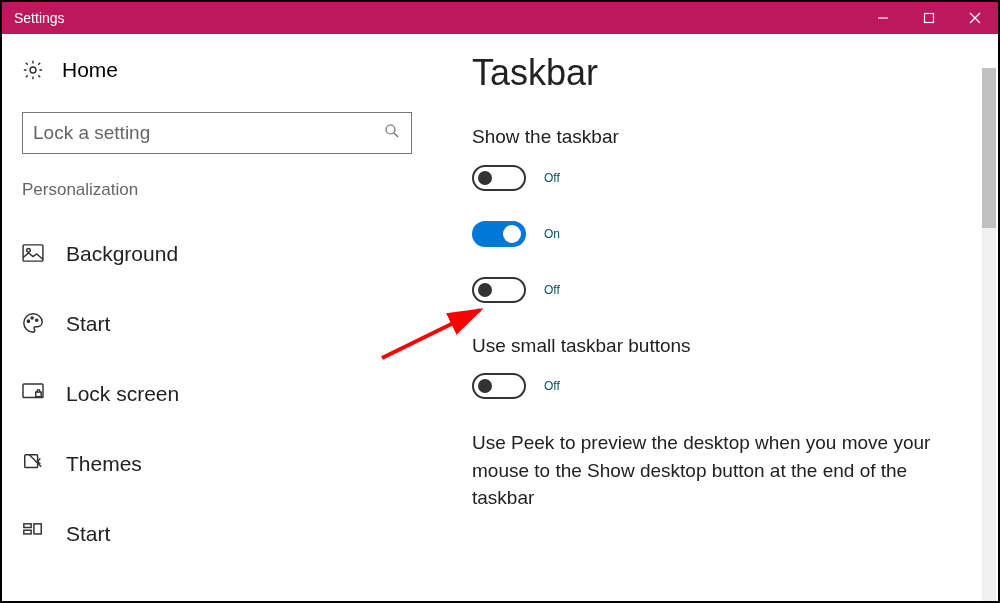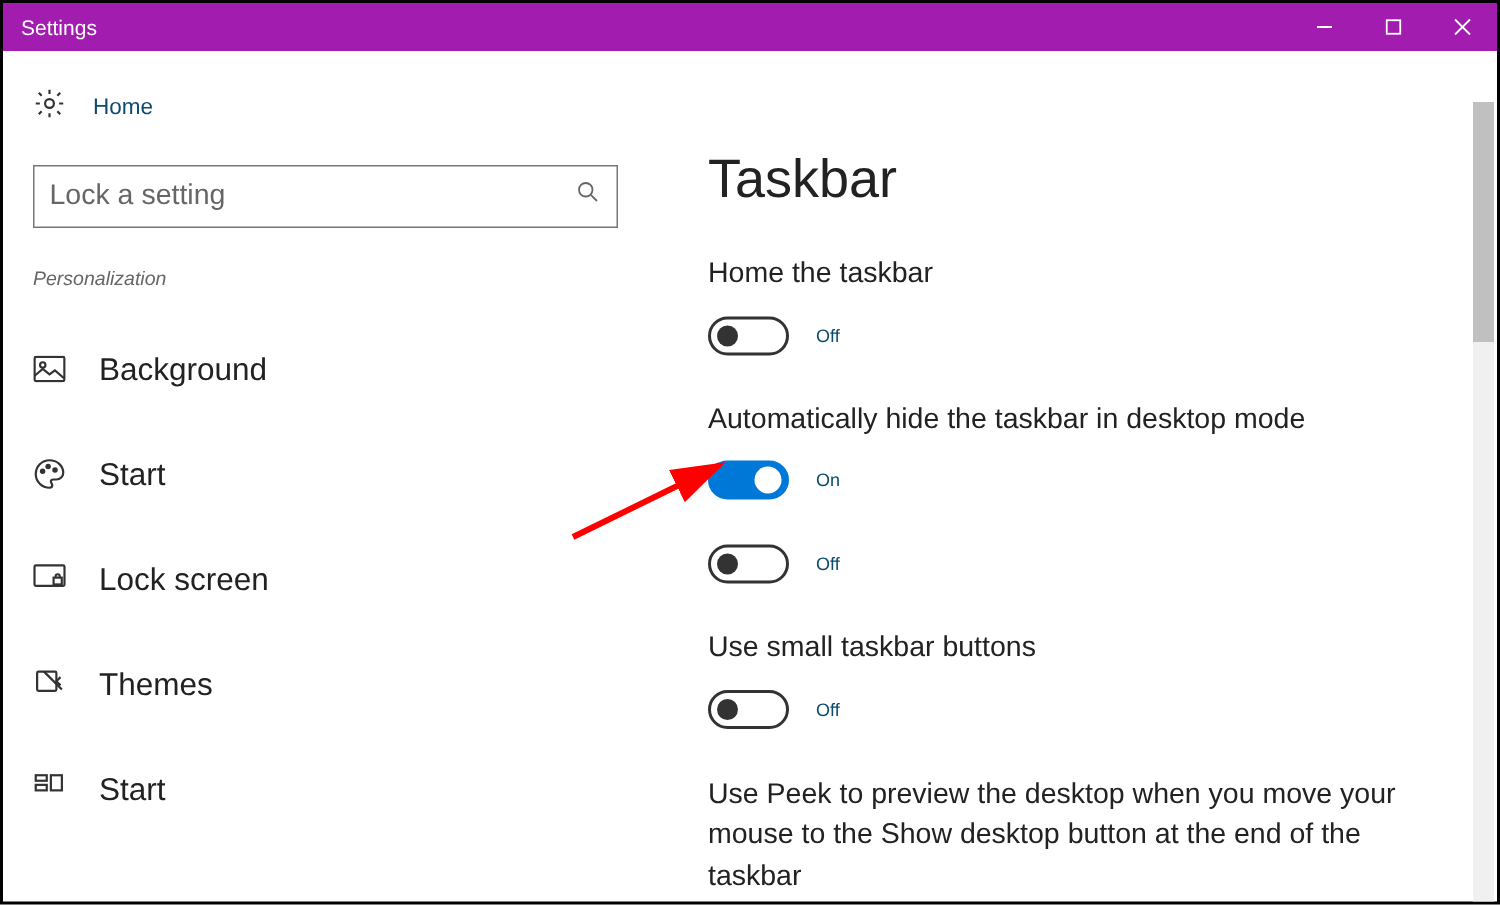--- a/index.html
+++ b/index.html
@@ -6,21 +6,21 @@
   body {
     font-family: "Segoe UI", Tahoma, sans-serif;
     background: #fff;
     width: 1000px;
     height: 603px;
     border: 2px solid #000;
     position: relative;
     overflow: hidden;
   }
   .titlebar {
-    background: #a21caf;
+    background: #be185d;
     color: #fff;
     height: 32px;
     display: flex;
     align-items: center;
     justify-content: space-between;
     padding-left: 12px;
   }
   .titlebar .title { font-size: 14px; }
   .win-controls { display: flex; height: 100%; }
   .win-btn {
@@ -38,62 +38,60 @@
     display: flex;
     height: calc(100% - 32px);
     position: relative;
   }
   .sidebar {
     width: 430px;
     padding: 24px 20px 0 20px;
   }
   .home-row {
     display: flex;
-    align-items: flex-end;
+    align-items: center;
     gap: 18px;
-    font-size: 15px;
-    color: #0c4a6e;
+    font-size: 21px;
+    color: #000000;
     margin-bottom: 30px;
     cursor: pointer;
   }
   .search-box {
     border: 1.5px solid #777;
     height: 42px;
     display: flex;
     align-items: center;
     padding: 0 10px;
     margin-bottom: 26px;
     font-size: 19px;
     color: #666;
     cursor: text;
   }
   .search-box .ph { flex: 1; }
   .section-label {
     color: #666;
-    font-size: 13px;
+    font-size: 17px;
     margin-bottom: 28px;
-    font-style: italic;
   }
   .nav-item {
     display: flex;
     align-items: flex-start;
     gap: 22px;
     font-size: 21px;
     color: #222;
     padding: 14px 0;
     margin-bottom: 18px;
     cursor: pointer;
   }
   .nav-item .ico { width: 22px; height: 22px; display:flex; align-items:center; justify-content:center; }
   .main {
     flex: 1;
-    padding: 28px 20px 0 40px;
+    padding: 18px 20px 0 40px;
     position: relative;
     overflow: hidden;
-    margin-top: 36px;
   }
   .page-title {
     font-size: 36px;
     font-weight: 300;
     color: #222;
     margin-bottom: 30px;
   }
   .setting {
     margin-bottom: 30px;
   }
@@ -276,31 +274,30 @@
           </svg>
       </span>
       <span>Start</span>
     </div>
   </div>
 
   <div class="main">
     <h1 class="page-title">Taskbar</h1>
 
     <div class="setting">
-      <div class="setting-label">Home the taskbar</div>
+      <div class="setting-label">Show the taskbar</div>
       <div class="toggle-row">
         <div class="toggle">
             <div class="knob"></div>
           </div>
         <span class="toggle-state">Off</span>
       </div>
     </div>
 
     <div class="setting">
-      <div class="setting-label">Automatically hide the taskbar in desktop mode</div>
       <div class="toggle-row">
         <div class="toggle on">
             <div class="knob"></div>
           </div>
         <span class="toggle-state">On</span>
       </div>
     </div>
 
     <div class="setting">
       <div class="toggle-row">

